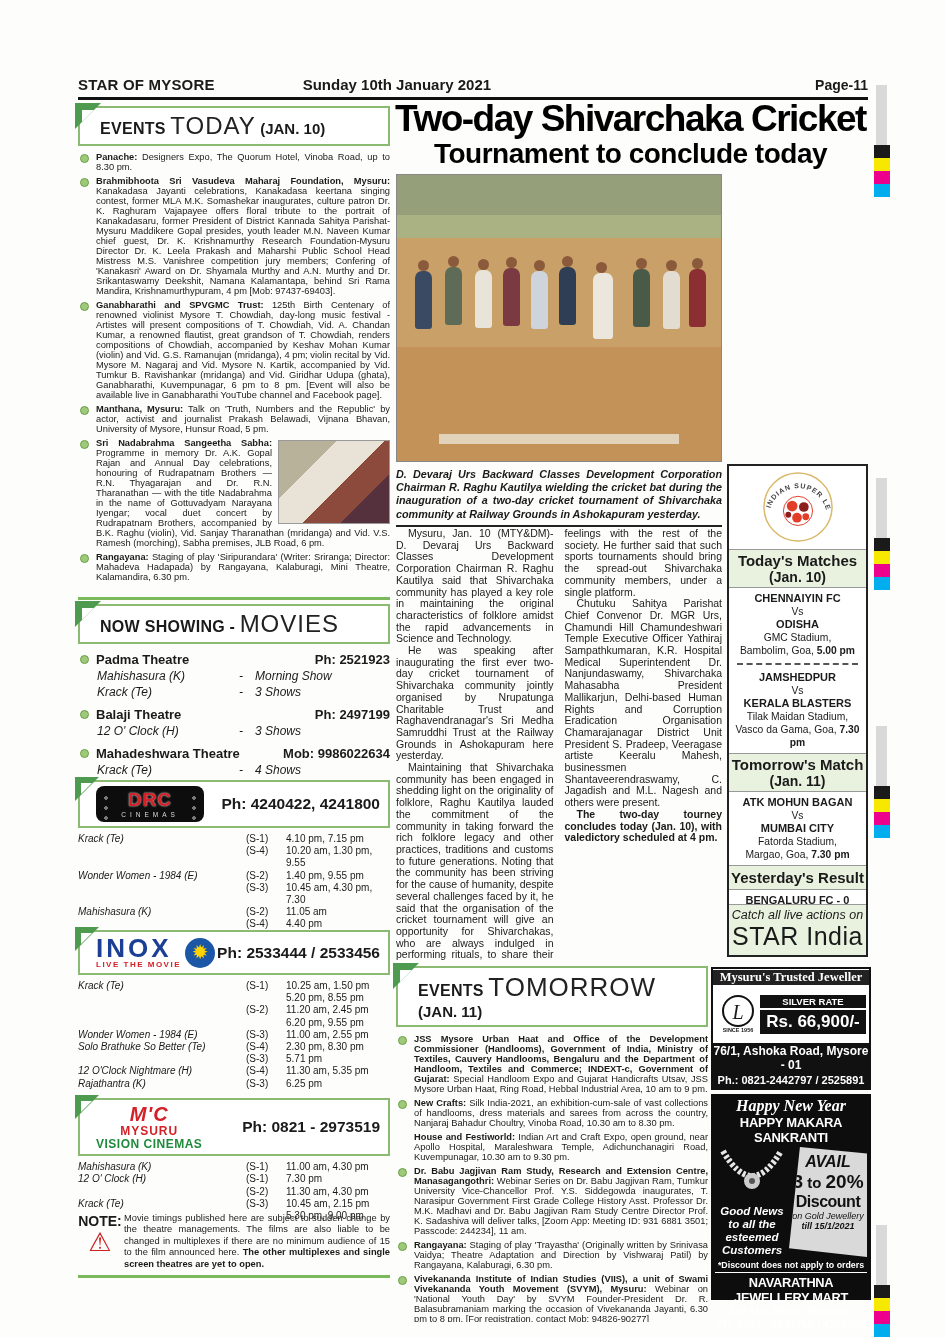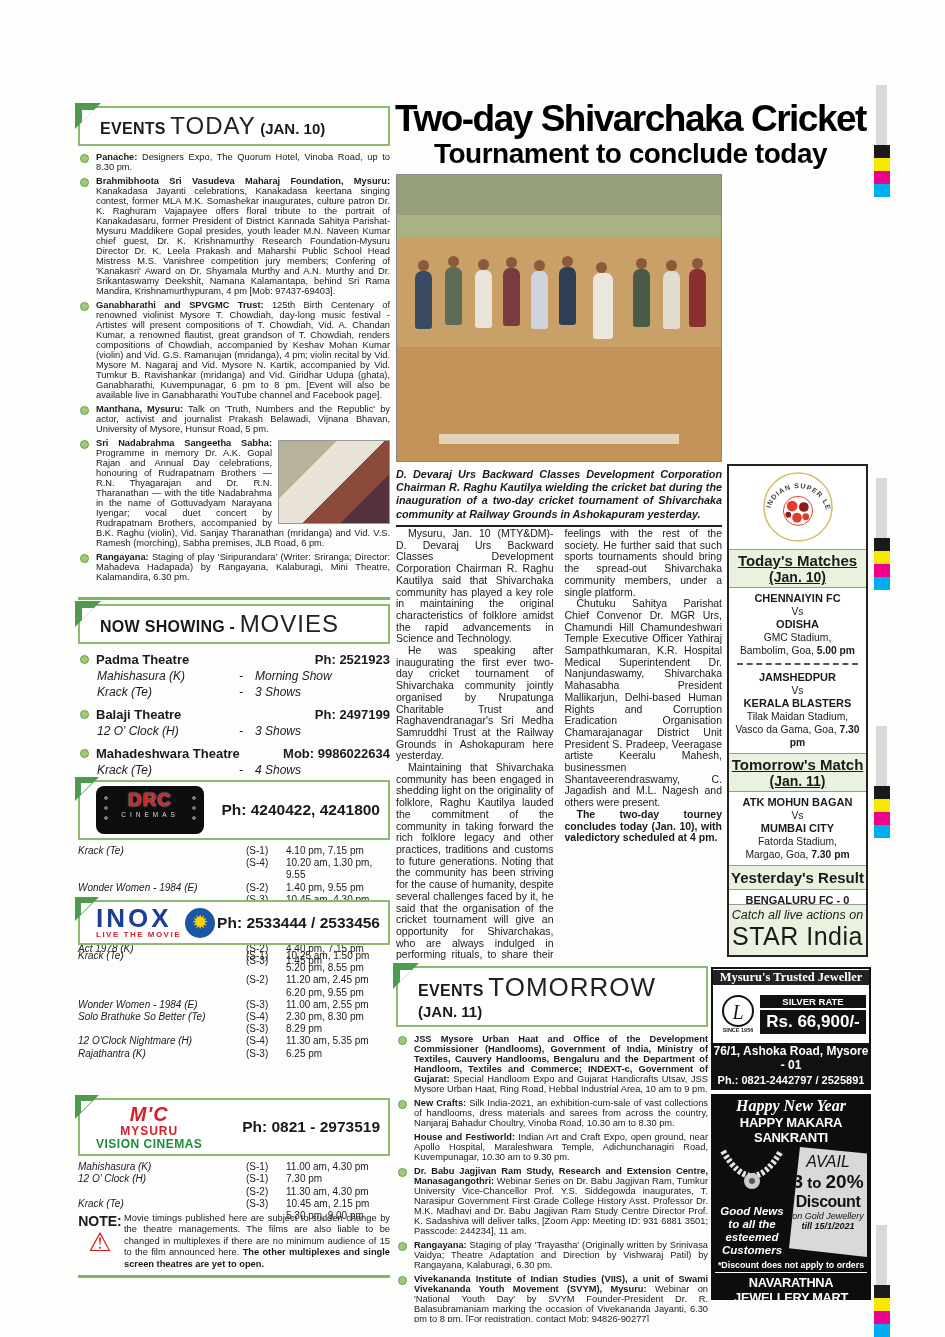--- a/index.html
+++ b/index.html
@@ -43,21 +43,21 @@
   .cinehead { position:relative; border:2px solid #8bbb72; background:#fff; display:flex; align-items:center; padding:4px 8px 4px 16px; }
   .cinehead::before { content:""; position:absolute; top:-5px; left:-5px; border-top:24px solid #4e9b50; border-right:24px solid transparent; }
   .cinehead::after { content:""; position:absolute; top:1px; left:1px; border-top:11px solid #fff; border-right:11px solid transparent; }
   .cine-ph { font-weight:bold; font-size:15.5px; margin-left:auto; }
   .srows { margin-top:5px; }
   .srow { display:flex; font-size:10px; line-height:12.2px; }
   .srow .film { width:168px; font-style:italic; }
   .srow .scr { width:40px; }
   .srow .tms { flex:1; }
 
-  .drclogo { width:108px; height:48px; background:#0d0d0d; border-radius:8px; color:#fff; text-align:center; padding-top:3px;
+  .drclogo { width:108px; height:36px; background:#0d0d0d; border-radius:8px; color:#fff; text-align:center; padding-top:3px;
              background-image:radial-gradient(circle 3px at 10px 12px,#777 60%,transparent 61%),radial-gradient(circle 3px at 10px 22px,#777 60%,transparent 61%),radial-gradient(circle 3px at 10px 32px,#777 60%,transparent 61%),radial-gradient(circle 3px at 98px 12px,#777 60%,transparent 61%),radial-gradient(circle 3px at 98px 22px,#777 60%,transparent 61%),radial-gradient(circle 3px at 98px 32px,#777 60%,transparent 61%); }
   .drclogo .nm { color:#d42027; font-weight:bold; font-size:19px; letter-spacing:1px; text-shadow:0 0 2px #fff; }
   .drclogo .sub { color:#ddd; font-size:6.5px; letter-spacing:4px; }
 
   .inoxlogo { display:flex; align-items:center; }
   .inoxlogo .blk { text-align:left; }
   .inoxlogo .nm { color:#1b3f94; font-weight:bold; font-size:26px; letter-spacing:3px; line-height:24px; }
   .inoxlogo .sub { color:#d42027; font-weight:bold; font-size:8px; letter-spacing:1.5px; }
   .globe { width:30px; height:30px; border-radius:50%; background:#1b57a6; color:#ffd400; font-size:20px; line-height:29px; text-align:center; margin-left:4px; }
 
@@ -83,21 +83,21 @@
   .person { position:absolute; width:17px; height:58px; border-radius:7px 7px 3px 3px; }
   .person::before { content:""; position:absolute; top:-11px; left:3px; width:11px; height:11px; border-radius:50%; background:#8a5a3b; }
   .caption { position:absolute; left:396px; top:468px; width:326px; font-weight:bold; font-style:italic; font-size:10.8px; line-height:13.2px; text-align:justify; border-bottom:2.5px solid #222; padding-bottom:4px; }
   .body-cols { position:absolute; left:396px; top:528px; width:326px; height:436px; column-count:2; column-gap:11px; column-fill:auto; overflow:hidden; }
   .body-cols p { font-size:10.5px; line-height:11.7px; text-align:justify; text-indent:12px; }
   .body-cols p.last { font-weight:bold; }
 
   
   .isl { position:absolute; left:727px; top:464px; width:141px; height:493px; border:2.5px solid #222; background:#fff; text-align:center; }
   .isl .logo { padding:5px 0 2px; }
-  .isl .band { background:#e9f2df; border-top:1px solid #999; border-bottom:1px solid #999; padding:2px 0;text-decoration:underline; }
+  .isl .band { background:#e9f2df; border-top:1px solid #999; border-bottom:1px solid #999; padding:2px 0; }
   .isl .band .b1 { font-weight:bold; font-size:15px; }
   .isl .band .b2 { font-weight:bold; font-size:14px; }
   .isl .match { padding:4px 2px; font-size:10.3px; line-height:13px; }
   .isl .team { font-weight:bold; font-size:11px; }
   .isl .timeb { font-weight:bold; }
   .isl .dash-div { border-top:2px dashed #555; margin:2px 8px; }
   .isl .band2 { background:#e9f2df; border-top:1px solid #999; border-bottom:1px solid #999; padding:3px 0; font-weight:bold; font-size:15px; }
   .isl .foot { background:#e9f2df; border-top:1px solid #999; padding:3px 0 4px; position:absolute; bottom:0; left:0; right:0; }
   .isl .foot .f1 { font-style:italic; font-size:12.5px; }
   .isl .foot .f2 { font-size:25px; letter-spacing:.5px; }
@@ -123,41 +123,46 @@
   .adl .r5 { background:#111; color:#fff; text-align:center; font-weight:bold; font-size:11px; padding:1px 0 2px; }
 
   
   .adn { position:absolute; left:711px; top:1094px; width:160px; height:206px; background:#0d0d0d; color:#fff; text-align:center; padding:3px 4px; }
   .adn .hny { font-family:"Liberation Serif", serif; font-style:italic; font-weight:bold; font-size:16px; }
   .adn .hms { font-weight:bold; font-size:13px; letter-spacing:-.3px; }
   .adn .mid { display:flex; margin-top:2px; }
   .adn .left { width:74px; }
   .adn .gn { font-weight:bold; font-style:italic; font-size:11.5px; line-height:13px; margin-top:2px; }
   .adn .right { flex:1; background:#d9d9d9; color:#111; clip-path:polygon(14% 0,100% 6%,100% 100%,0 92%); padding:6px 2px 2px; }
-  .adn .avail { font-weight:400; font-style:italic; font-size:16px; }
+  .adn .avail { font-weight:700; font-style:italic; font-size:16px; }
   .adn .disc1 { font-weight:900; font-size:15px; }
   .adn .disc1 .big { font-size:19px; }
   .adn .disc2 { font-weight:900; font-size:16px; letter-spacing:-.5px; }
   .adn .ongold { font-style:italic; font-size:9px; }
   .adn .till { font-style:italic; font-weight:bold; font-size:9px; }
   .adn .discl { font-weight:bold; font-size:8.8px; margin-top:3px; }
   .adn .njm { font-weight:bold; font-size:12.8px; letter-spacing:-.3px; border-top:1px solid #fff; margin-top:2px; padding-top:2px; }
   .adn .addr { font-weight:bold; font-size:11.5px; }
   .adn .ph { font-weight:bold; font-size:11px; margin-top:1px; }
 
   
   .reg { position:absolute; left:874px; width:16px; }
   .reg .bar { width:11px; height:60px; background:#d9d9d9; margin-left:2px; }
   .reg .sq { width:16px; height:13px; }
 </style>
 </head>
 <body>
 
 <div class="page">
 
+  <div class="hdr">
+    <span class="paper">STAR OF MYSORE</span>
+    <span class="date">Sunday 10th January 2021</span>
+    <span class="pageno">Page-11</span>
+  </div>
 
   <div style="position:absolute;left:78px;top:106px;width:312px;">
     <div class="gbox">
       <span class="t-bold">EVENTS</span>
       <span class="t-light">TODAY</span>
       <span class="t-date">(JAN. 10)</span>
     </div>
     <ul class="evlist" style="margin-top:6px;height:448px;overflow:hidden;">
       <li>
           <span class="bullet"></span>
@@ -278,21 +283,21 @@
           <span class="tms">4.40 pm, 7.15 pm</span>
         </div>
       <div class="srow">
           <span class="film"></span>
           <span class="scr">(S-3)</span>
           <span class="tms">1.45 pm</span>
         </div>
     </div>
   </div>
 
-  <div style="position:absolute;left:78px;top:900px;width:312px;">
+  <div style="position:absolute;left:78px;top:930px;width:312px;">
     <div class="cinehead">
       <div class="inoxlogo">
         <div class="blk">
           <div class="nm">INOX</div>
           <div class="sub">LIVE THE MOVIE</div>
         </div>
         <span class="globe">✹</span>
       </div>
       <span class="cine-ph">Ph: 2533444 / 2533456</span>
     </div>
@@ -323,21 +328,21 @@
           <span class="tms">11.00 am, 2.55 pm</span>
         </div>
       <div class="srow">
           <span class="film">Solo Brathuke So Better (Te)</span>
           <span class="scr">(S-4)</span>
           <span class="tms">2.30 pm, 8.30 pm</span>
         </div>
       <div class="srow">
           <span class="film"></span>
           <span class="scr">(S-3)</span>
-          <span class="tms">8.29 pm</span>
+          <span class="tms">5.71 pm</span>
         </div>
       <div class="srow">
           <span class="film">12 O'Clock Nightmare (H)</span>
           <span class="scr">(S-4)</span>
           <span class="tms">11.30 am, 5.35 pm</span>
         </div>
       <div class="srow">
           <span class="film">Rajathantra (K)</span>
           <span class="scr">(S-3)</span>
           <span class="tms">6.25 pm</span>

